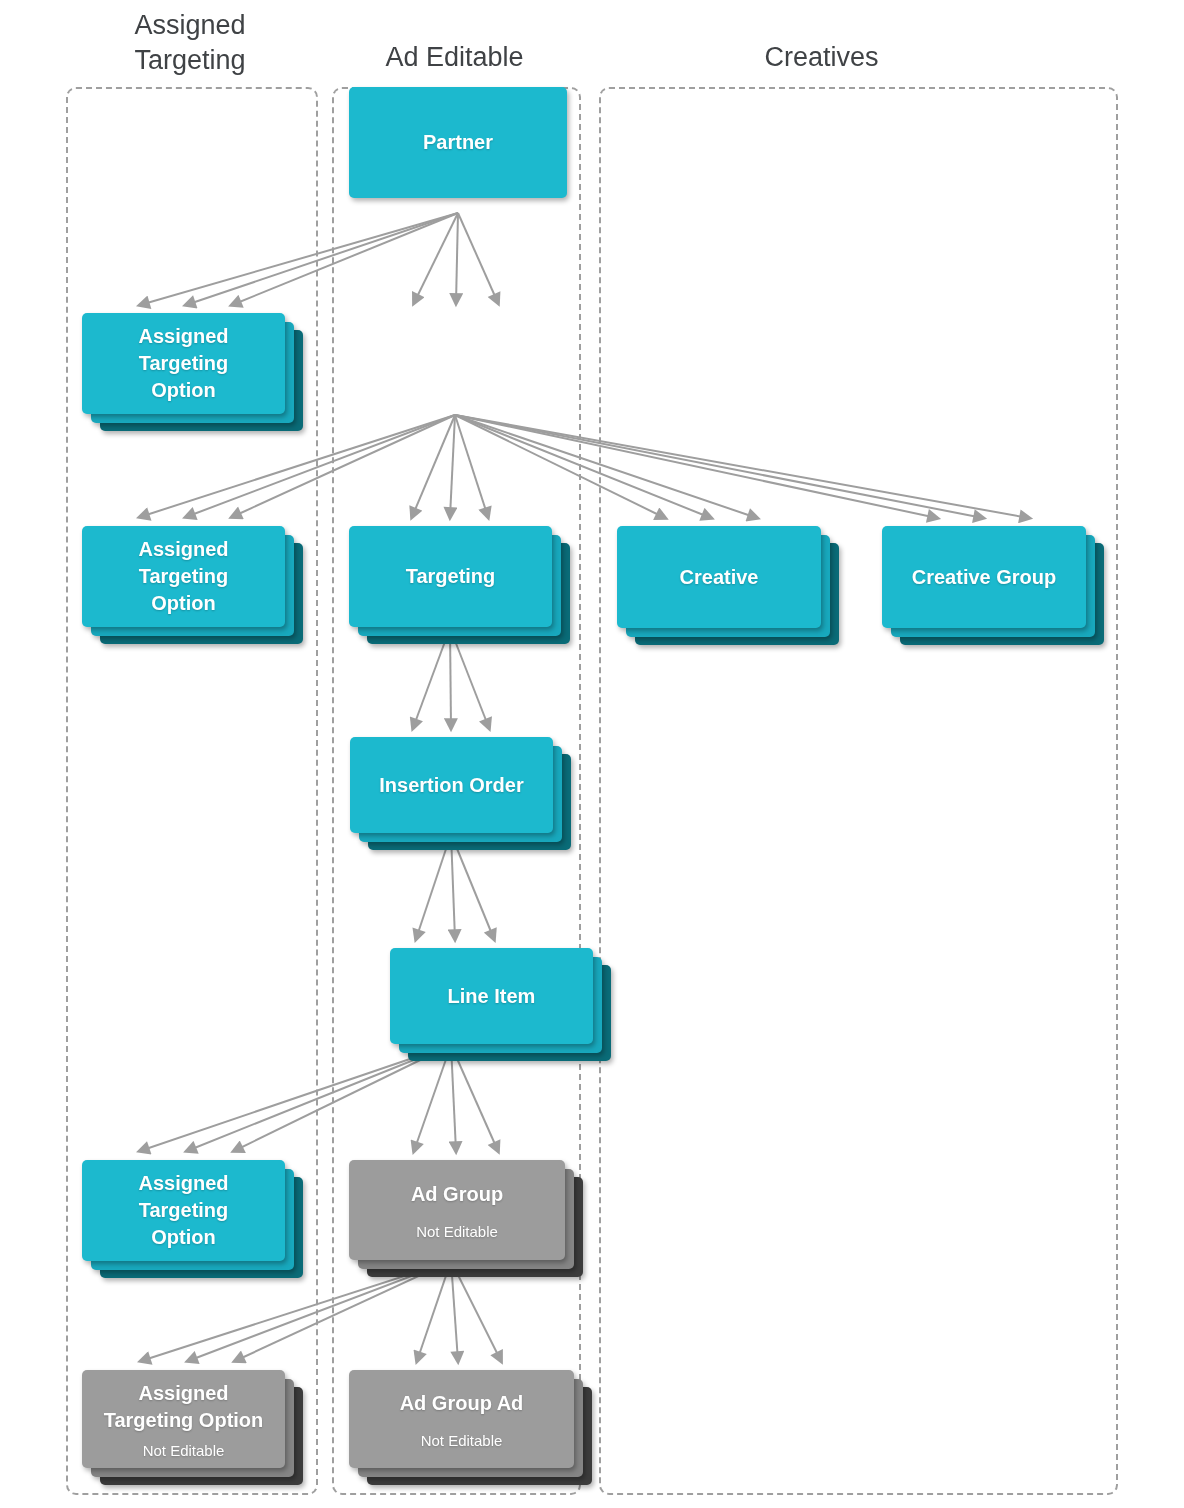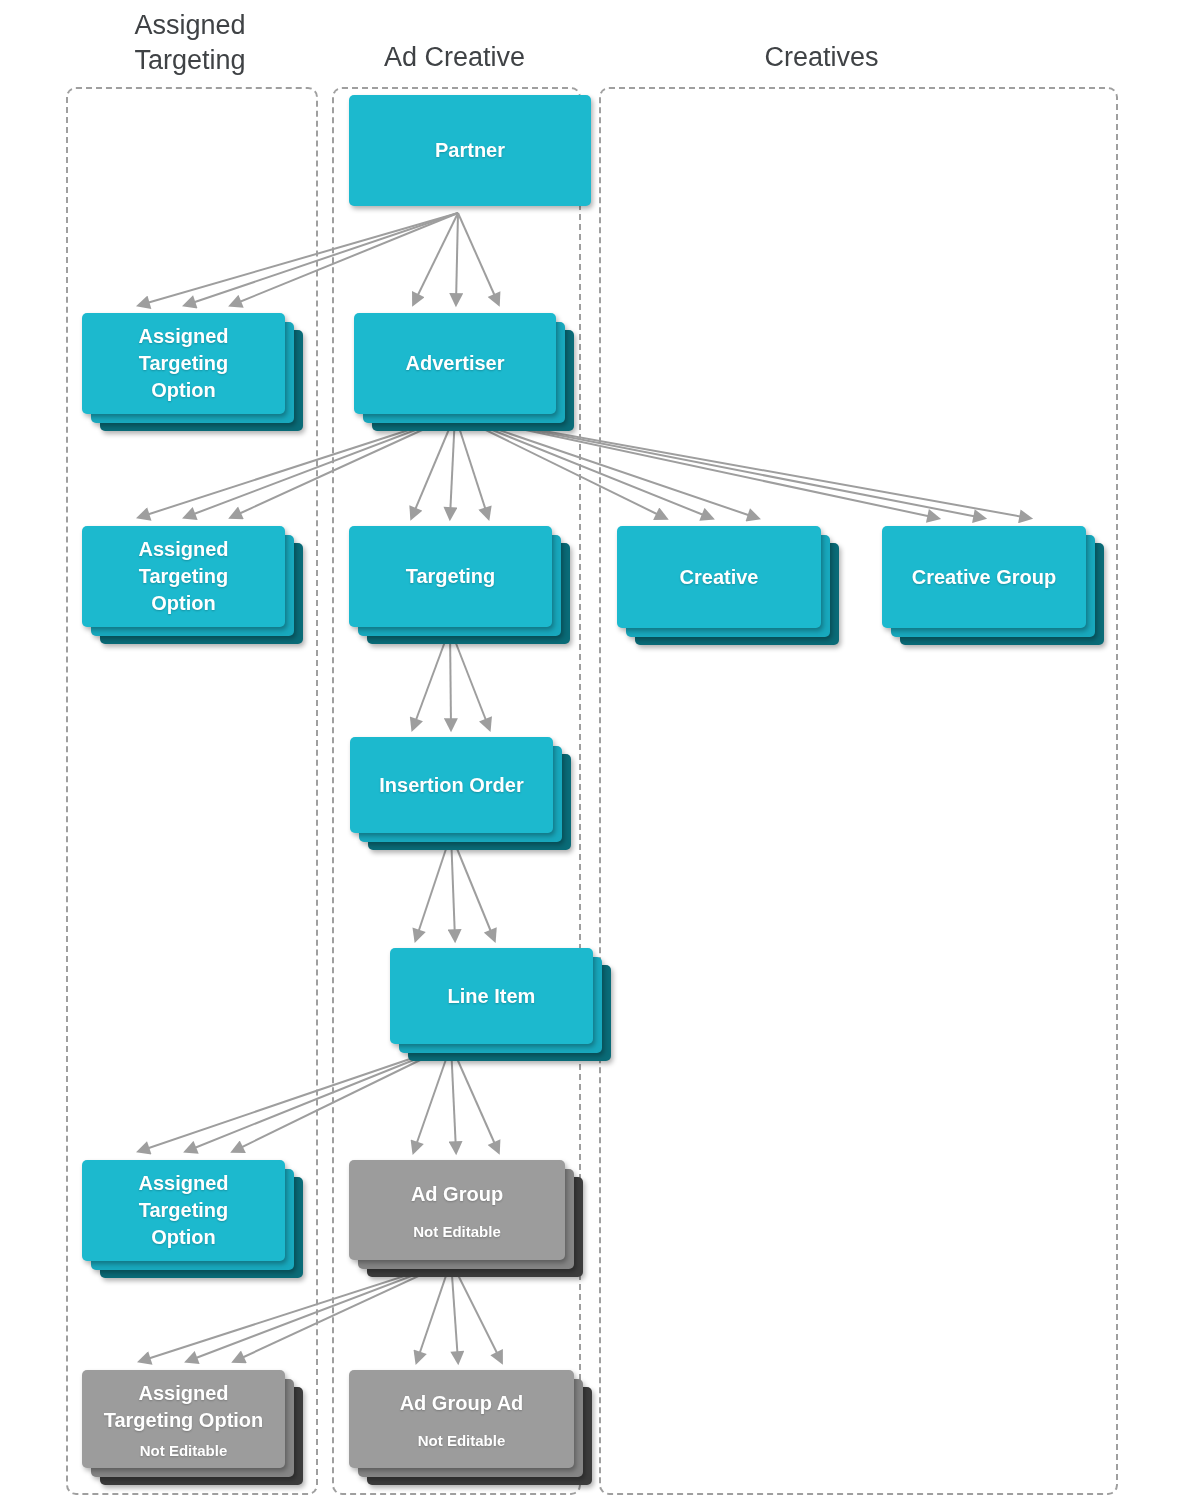--- a/index.html
+++ b/index.html
@@ -32,45 +32,45 @@
   .teal .card{background:#1cb9ce;}
   .teal .l1{background:#18a8bd;}
   .teal .l2{background:#0a6b77;}
   .gray .card{background:#9c9c9c;}
   .gray .l1{background:#858585;}
   .gray .l2{background:#3c3c3c;}
   .card{display:flex;flex-direction:column;align-items:center;justify-content:center;
         gap:15px;color:#ffffff;text-align:center;}
   .label{font-size:20px;font-weight:700;line-height:27px;white-space:pre-line;
          text-shadow:0 1px 2px rgba(0,0,0,.22);}
-  .sublabel{font-size:15px;font-weight:700;text-shadow:0 1px 2px rgba(0,0,0,.22);}
-
-  
-  .n-partner{left:349px;top:95px;width:218px;height:111px;padding-left:24px;}
+  .sublabel{font-size:15px;font-weight:400;text-shadow:0 1px 2px rgba(0,0,0,.22);}
+
+  
+  .n-partner{left:349px;top:87px;width:218px;height:111px;}
   .n-ato1{left:82px;top:313px;width:203px;height:101px;}
   .n-advertiser{left:354px;top:313px;width:202px;height:101px;}
   .n-ato2{left:82px;top:526px;width:203px;height:101px;}
   .n-campaign{left:349px;top:526px;width:203px;height:101px;}
   .n-creative{left:617px;top:526px;width:204px;height:102px;border-radius:18px;}
   .n-creative-asset{left:882px;top:526px;width:204px;height:102px;}
   .n-insertion-order{left:350px;top:737px;width:203px;height:96px;border-radius:7px;}
   .n-line-item{left:350px;top:948px;width:203px;height:96px;margin-left:40px;}
   .n-ato3{left:82px;top:1160px;width:203px;height:101px;}
   .n-ad-group{left:349px;top:1160px;width:204px;height:100px;padding-left:12px;}
   .n-ato-ne{left:82px;top:1370px;width:203px;height:98px;}
   .n-ad-group-ad{left:349px;top:1370px;width:225px;height:98px;}
 </style>
 </head>
 <body>
 
 <div class="canvas">
 
   <div class="col-title title-1">Assigned
 Targeting</div>
-  <div class="col-title title-2">Ad Creative</div>
+  <div class="col-title title-2">Ad Editable</div>
   <div class="col-title title-3">Creatives</div>
 
   <div class="col-frame frame-1"></div>
   <div class="col-frame frame-2"></div>
   <div class="col-frame frame-3"></div>
 
   <svg class="arrows" width="1184" height="1508" viewBox="0 0 1184 1508">
     <defs>
       <marker id="ah" viewBox="0 0 10 10" refX="7" refY="5" markerWidth="16" markerHeight="14" markerUnits="userSpaceOnUse" orient="auto">
         <path d="M0,0 L10,5 L0,10 z" fill="#9e9e9e"></path>
@@ -135,27 +135,20 @@
   <div class="node teal n-ato1">
     <div class="layer l2"></div>
     <div class="layer l1"></div>
     <div class="card">
         <span class="label">Assigned
 Targeting
 Option</span>
       </div>
   </div>
 
-  <div class="node teal n-advertiser">
-    <div class="layer l2"></div>
-    <div class="layer l1"></div>
-    <div class="card">
-        <span class="label">Advertiser</span>
-      </div>
-  </div>
 
   <div class="node teal n-ato2">
     <div class="layer l2"></div>
     <div class="layer l1"></div>
     <div class="card">
         <span class="label">Assigned
 Targeting
 Option</span>
       </div>
   </div>

